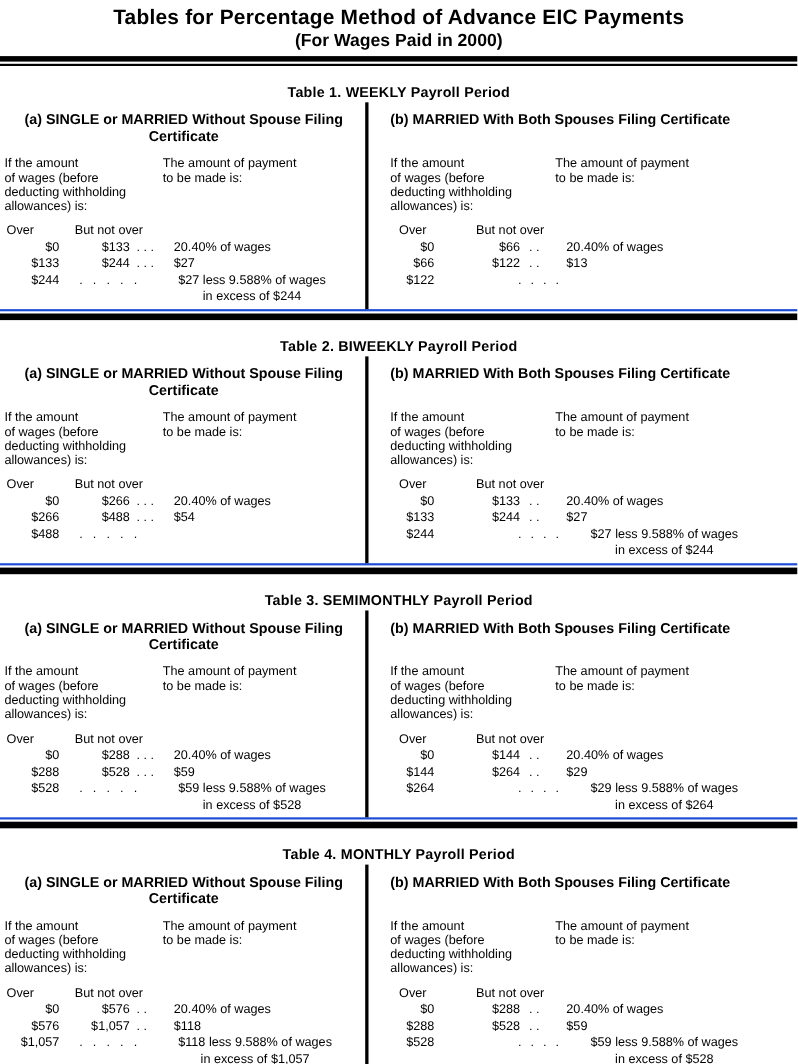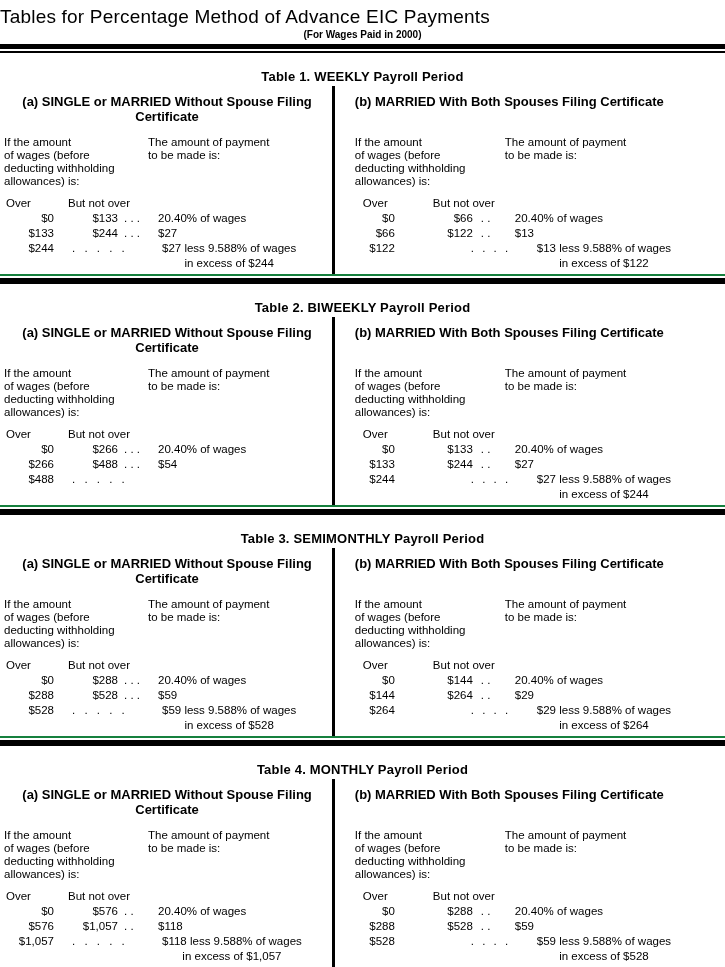--- a/index.html
+++ b/index.html
@@ -5,37 +5,37 @@
   html,body { margin:0; padding:0; background:#ffffff; }
   body {
     width:725px;
     color:#000;
     font-family:"Liberation Sans", sans-serif;
     font-size:11.5px;
     -webkit-font-smoothing:none;
   }
   .doc-header { padding-top:4px; }
   .doc-title {
-    font-size:19px; font-weight:normal; 
+    font-size:19px; font-weight:bold; text-align:center;
     margin:2px 0 1px 0; letter-spacing:0.2px;
   }
   .doc-subtitle {
-    font-size:10px; font-weight:bold; text-align:center; margin:0 0 4px 0;
+    font-size:16px; font-weight:bold; text-align:center; margin:0 0 4px 0;
   }
   .rule-thick { height:5px; background:#000; }
   .rule-thin  { height:2px; background:#000; margin-top:2px; }
 
   .payroll-table { }
   .table-title {
     font-size:13px; font-weight:bold; text-align:center;
     margin:16px 0 2px 0; letter-spacing:0.2px;
   }
   .panels {
     display:flex; align-items:stretch;
-    border-bottom:2px solid #15803d;
+    border-bottom:2px solid #1d4ed8;
   }
   .panel { box-sizing:border-box; }
   .panel-a { width:361px; padding:0 2px 3px 4px; }
   .divider { width:3px; background:#000; }
   .panel-b { width:423px; padding:0 0 3px 20px; overflow:hidden; }
 
   .panel-heading {
     font-size:13px; font-weight:bold; line-height:15px;
     margin:8px 0 12px 0; min-height:30px;
   }
@@ -161,24 +161,20 @@
               <span class="c-over">$66</span>
               <span class="c-butnot">$122</span>
               <span class="c-dots">. .</span>
               <span class="c-payment">
                 <div>$13</div>
               </span>
             </div>
             <div class="row">
               <span class="c-over">$122</span>
               <span class="c-mid">. . . .</span>
-              <span class="c-payment">
-                <div>$13 less 9.588% of wages</div>
-                <div class="pay-line2">in excess of $122</div>
-              </span>
             </div>
           </div>
       </div>
     </div>
     <div class="table-bottom-bar"></div>
   </section>
 
   <section class="payroll-table">
     <h2 class="table-title">Table 2. BIWEEKLY Payroll Period</h2>
     <div class="panels">

